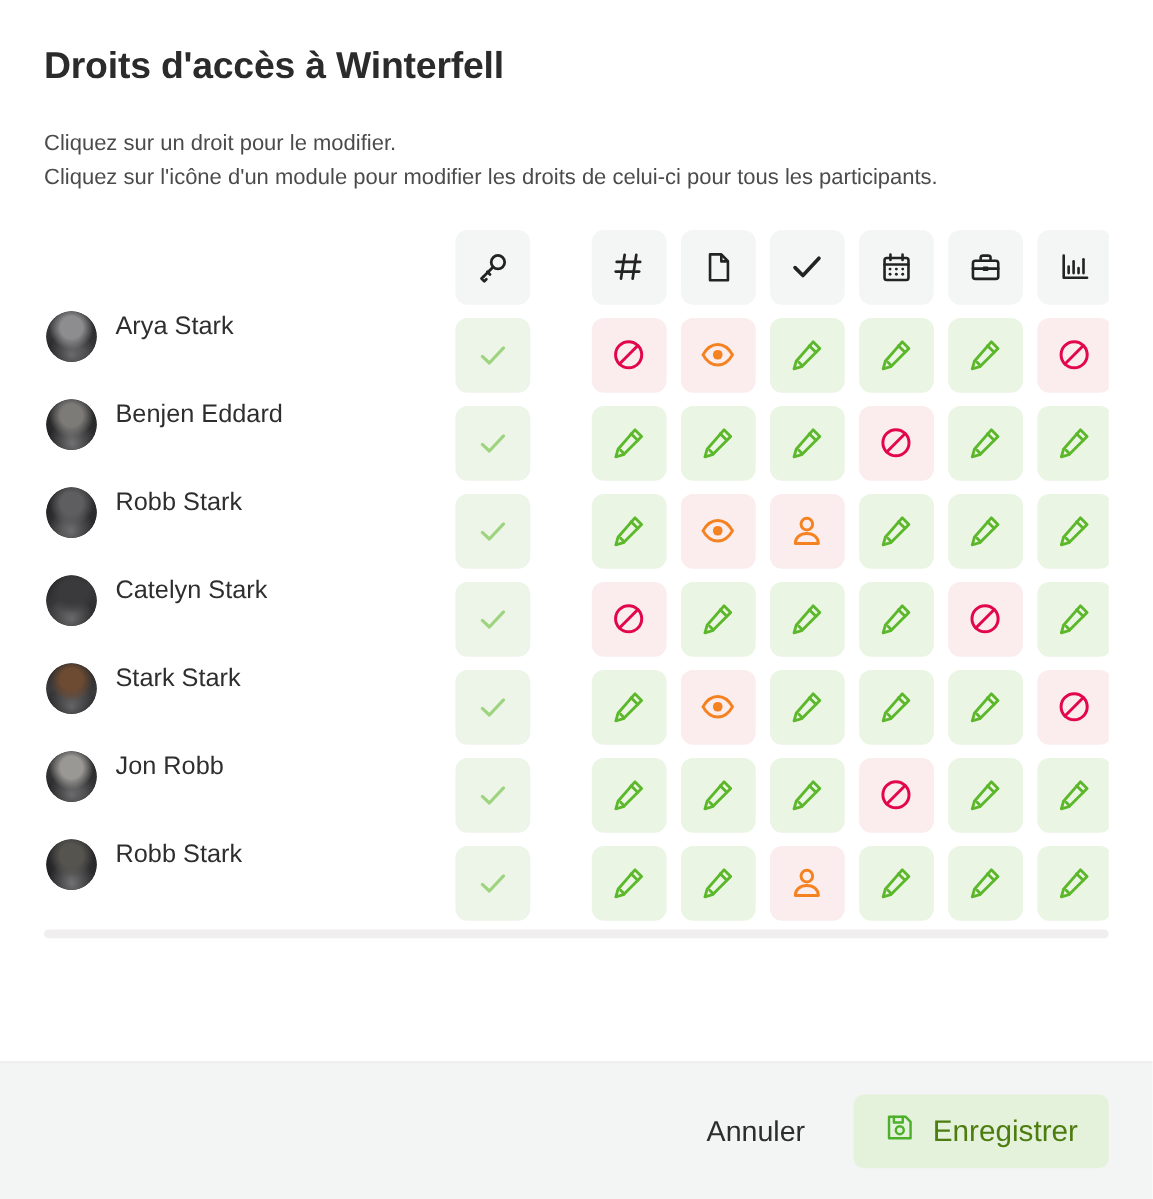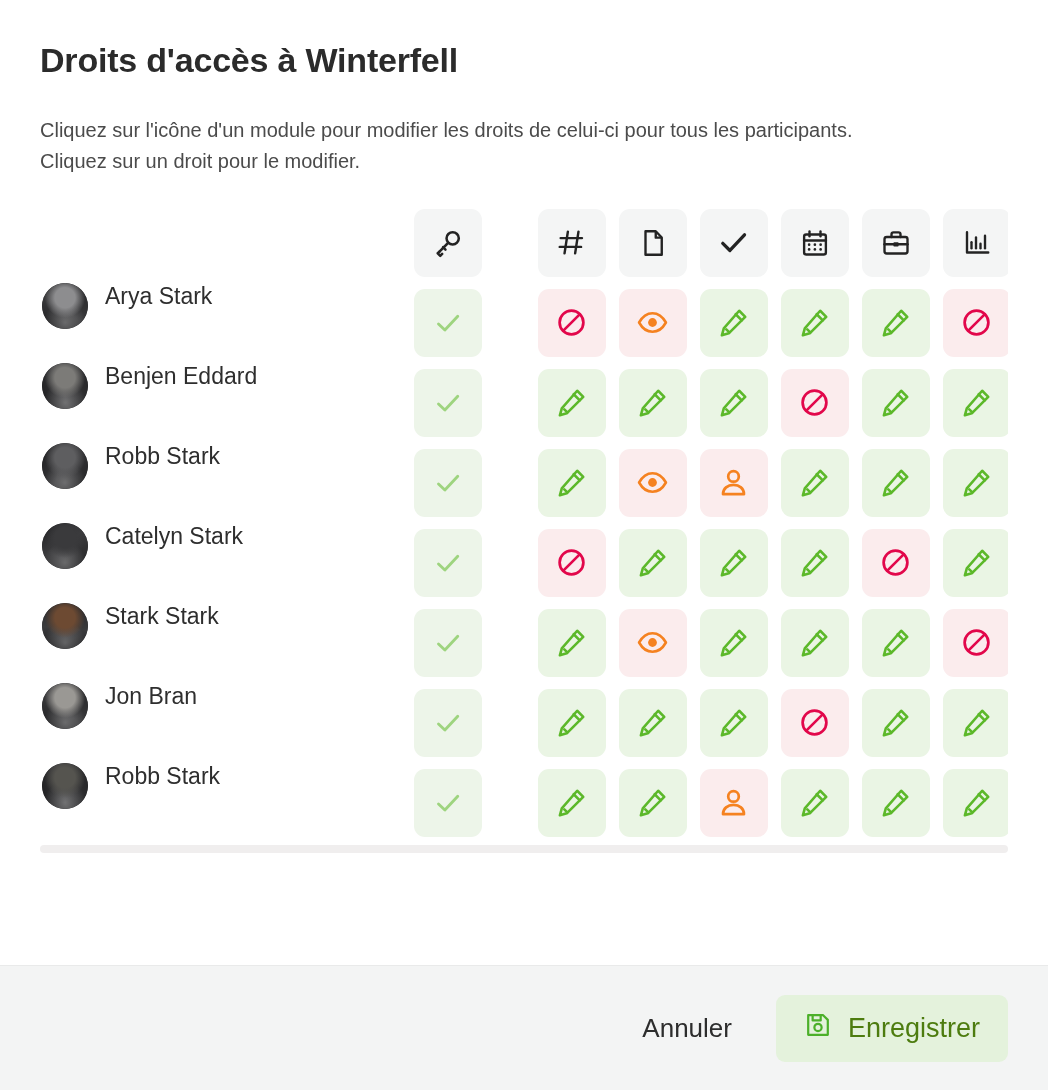--- a/index.html
+++ b/index.html
@@ -149,22 +149,22 @@
 </head>
 <body>
 
 <div class="dialog">
 
   <div class="dialog-body">
 
     <h1 class="title">Droits d'accès à Winterfell</h1>
 
     <div class="instructions">
+      <p>Cliquez sur un droit pour le modifier.</p>
       <p>Cliquez sur l'icône d'un module pour modifier les droits de celui-ci pour tous les participants.</p>
-      <p>Cliquez sur un droit pour le modifier.</p>
     </div>
 
     <div class="matrix-scroll">
       <table class="matrix">
         <colgroup>
           <col class="name-col">
             <col class="key-col">
             <col class="gap-col">
           <col class="mod-col">
             <col class="mod-col">
@@ -621,21 +621,21 @@
             </tr>
             <tr>
               <td>
                 <div class="row-name">
        <div class="avatar">
                     <div class="face" style="background:
       radial-gradient(circle at 50% 32%, #9a9894 0%, #9a9894 26%, rgba(0,0,0,0) 52%),
       radial-gradient(circle at 50% 86%, rgba(255,255,255,0.28) 0%, rgba(255,255,255,0) 46%),
       linear-gradient(42deg, #1d1d1f 0%, #3b3b3d 45%, #242426 100%);"></div>
                   </div>
-       <div class="name-txt">Jon Bran</div>
+       <div class="name-txt">Jon Robb</div>
      </div>
               </td>
               <td class="cell-pad">
                 <div class="perm okdim">
                   <svg width="30" height="30" viewBox="0 0 24 24" fill="none" stroke="#9ed47f" stroke-width="2.3" stroke-linecap="round" stroke-linejoin="round">
                     <path d="M4.4 12.8 L9.5 17.6 L19.8 6.6"></path>
                   </svg>
                 </div>
               </td>
               <td></td>

